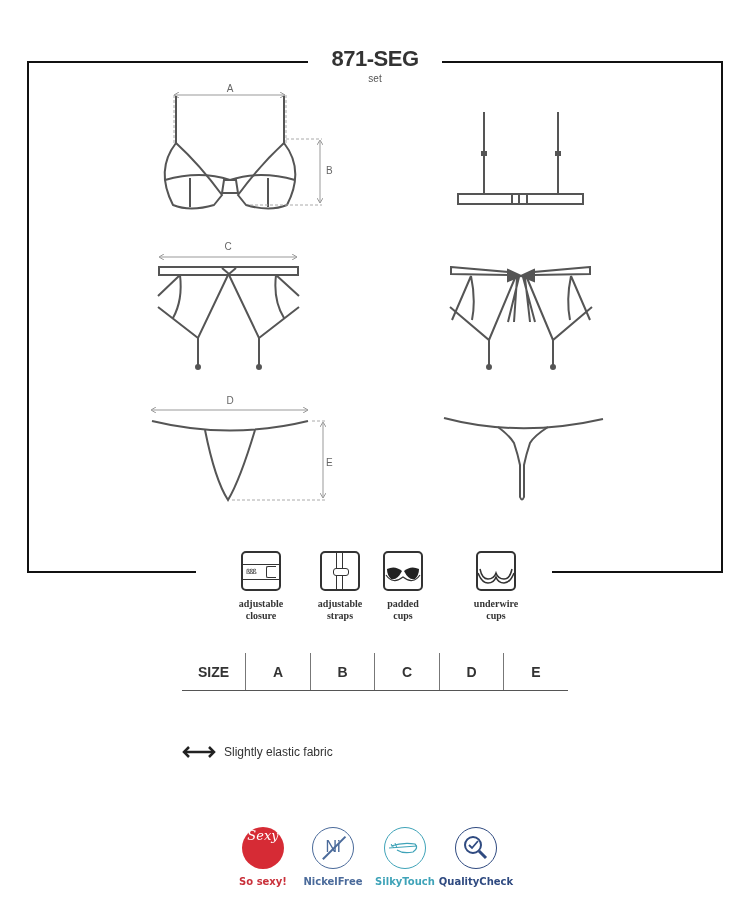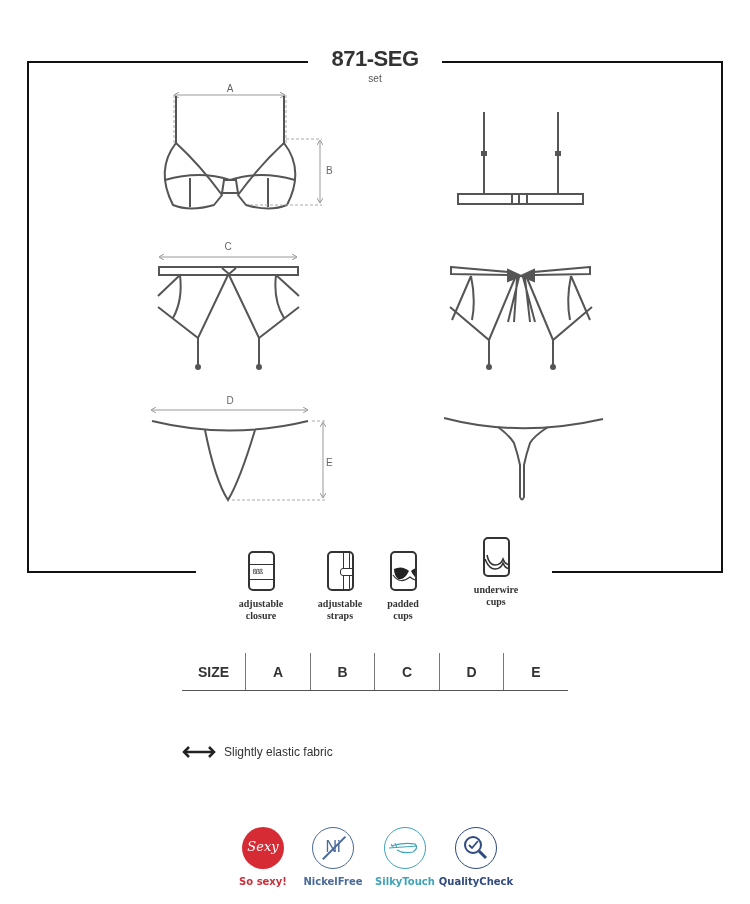--- a/index.html
+++ b/index.html
@@ -5,21 +5,21 @@
   html, body { margin:0; padding:0; background:#fff; }
   body { width:750px; height:904px; position:relative; overflow:hidden;
          font-family:"Liberation Sans", "DejaVu Sans", sans-serif; color:#333; }
   .frame-line { position:absolute; background:#111; }
   .title { position:absolute; left:300px; width:150px; top:46px; text-align:center;
            font-size:22px; font-weight:bold; color:#333; letter-spacing:-0.5px; }
   .subtitle { position:absolute; left:300px; width:150px; top:73px; text-align:center;
               font-size:10px; color:#555; }
   svg.drawing { position:absolute; left:0; top:0; }
   .feature { position:absolute; width:80px; text-align:center; }
-  .feature .box { width:27px; height:40px; border:2px solid #333; border-radius:5px;
+  .feature .box { width:40px; height:40px; border:2px solid #333; border-radius:5px;
                   margin:0 auto; box-sizing:border-box; position:relative; overflow:hidden; }
   .feature .lbl { font-size:10px; font-weight:bold; color:#333; line-height:12px; margin-top:7px; font-family:Liberation Serif, serif; }
   table.sizes { position:absolute; left:182px; top:653px; border-collapse:collapse; }
   table.sizes td { border:1px solid #777; text-align:center; font-size:14px; color:#333;
                    height:37px; padding:0;font-weight:bold; }
   table.sizes tr:first-child td { border-top:none; }
   table.sizes td:first-child { border-left:none; width:63px; }
   table.sizes td:last-child { border-right:none; }
   table.sizes tr:last-child td { border-bottom:1px solid #555; }
   table.sizes tr:nth-child(2) td:first-child { border-bottom:none; }
@@ -148,21 +148,21 @@
   <div class="box">
     <svg width="36" height="36" viewBox="0 0 36 36" style="position:absolute;left:0;top:0;">
       <path d="M2,16 Q10,12 17,18 Q12,28 6,26 Q2,22 2,16 Z" fill="#222"></path>
       <path d="M34,16 Q26,12 19,18 Q24,28 30,26 Q34,22 34,16 Z" fill="#222"></path>
       <path d="M1,22 Q8,32 18,24 Q28,32 35,22" fill="none" stroke="#333" stroke-width="1.2"></path>
     </svg>
   </div>
   <div class="lbl"><span>padded</span><br><span>cups</span></div>
 </div>
 
-<div class="feature" style="left:456px;top:537px;">
+<div class="feature" style="left:456px;top:551px;">
   <div class="box">
     <svg width="36" height="36" viewBox="0 0 36 36" style="position:absolute;left:0;top:0;">
       <path d="M2,16 Q4,26 10,26 Q16,26 18,20 Q20,26 26,26 Q32,26 34,16" fill="none" stroke="#333" stroke-width="1.5"></path>
       <path d="M0,20 Q4,30 10,30 Q16,30 18,24 Q20,30 26,30 Q32,30 36,20" fill="none" stroke="#333" stroke-width="1.5"></path>
     </svg>
   </div>
   <div class="lbl"><span>underwire</span><br><span>cups</span></div>
 </div>
 
 <table class="sizes">
@@ -182,21 +182,21 @@
   <svg width="34" height="12" viewBox="0 0 34 12" style="margin-right:8px;">
     <line x1="3" y1="6" x2="31" y2="6" stroke="#222" stroke-width="2.5"></line>
     <path d="M7,1 L2,6 L7,11" fill="none" stroke="#222" stroke-width="2.5"></path>
     <path d="M27,1 L32,6 L27,11" fill="none" stroke="#222" stroke-width="2.5"></path>
   </svg>
   <span>Slightly elastic fabric</span>
 </div>
 
 <div class="badge" style="left:223px;top:827px;">
   <div class="circle" style="background:#d62b35;">
-    <span style="position:absolute;left:0;right:0;top:12px;font-size:13px;color:#fff;font-style:italic;font-family:'DejaVu Serif',serif;">Sexy</span>
+    <span style="position:absolute;left:0;right:0;top:1px;font-size:13px;color:#fff;font-style:italic;font-family:'DejaVu Serif',serif;">Sexy</span>
   </div>
   <div class="blbl" style="color:#c9303a;">So sexy!</div>
 </div>
 
 <div class="badge" style="left:293px;top:827px;">
   <div class="circle" style="border:1.5px solid #4a6a9a;">
     <span style="position:absolute;left:0;right:0;top:10px;font-size:16px;color:#4a6a9a;">Ni</span>
     <div style="position:absolute;left:5px;top:19px;width:32px;height:1.5px;background:#4a6a9a;transform:rotate(-45deg);"></div>
   </div>
   <div class="blbl" style="color:#4a6a9a;">NickelFree</div>

